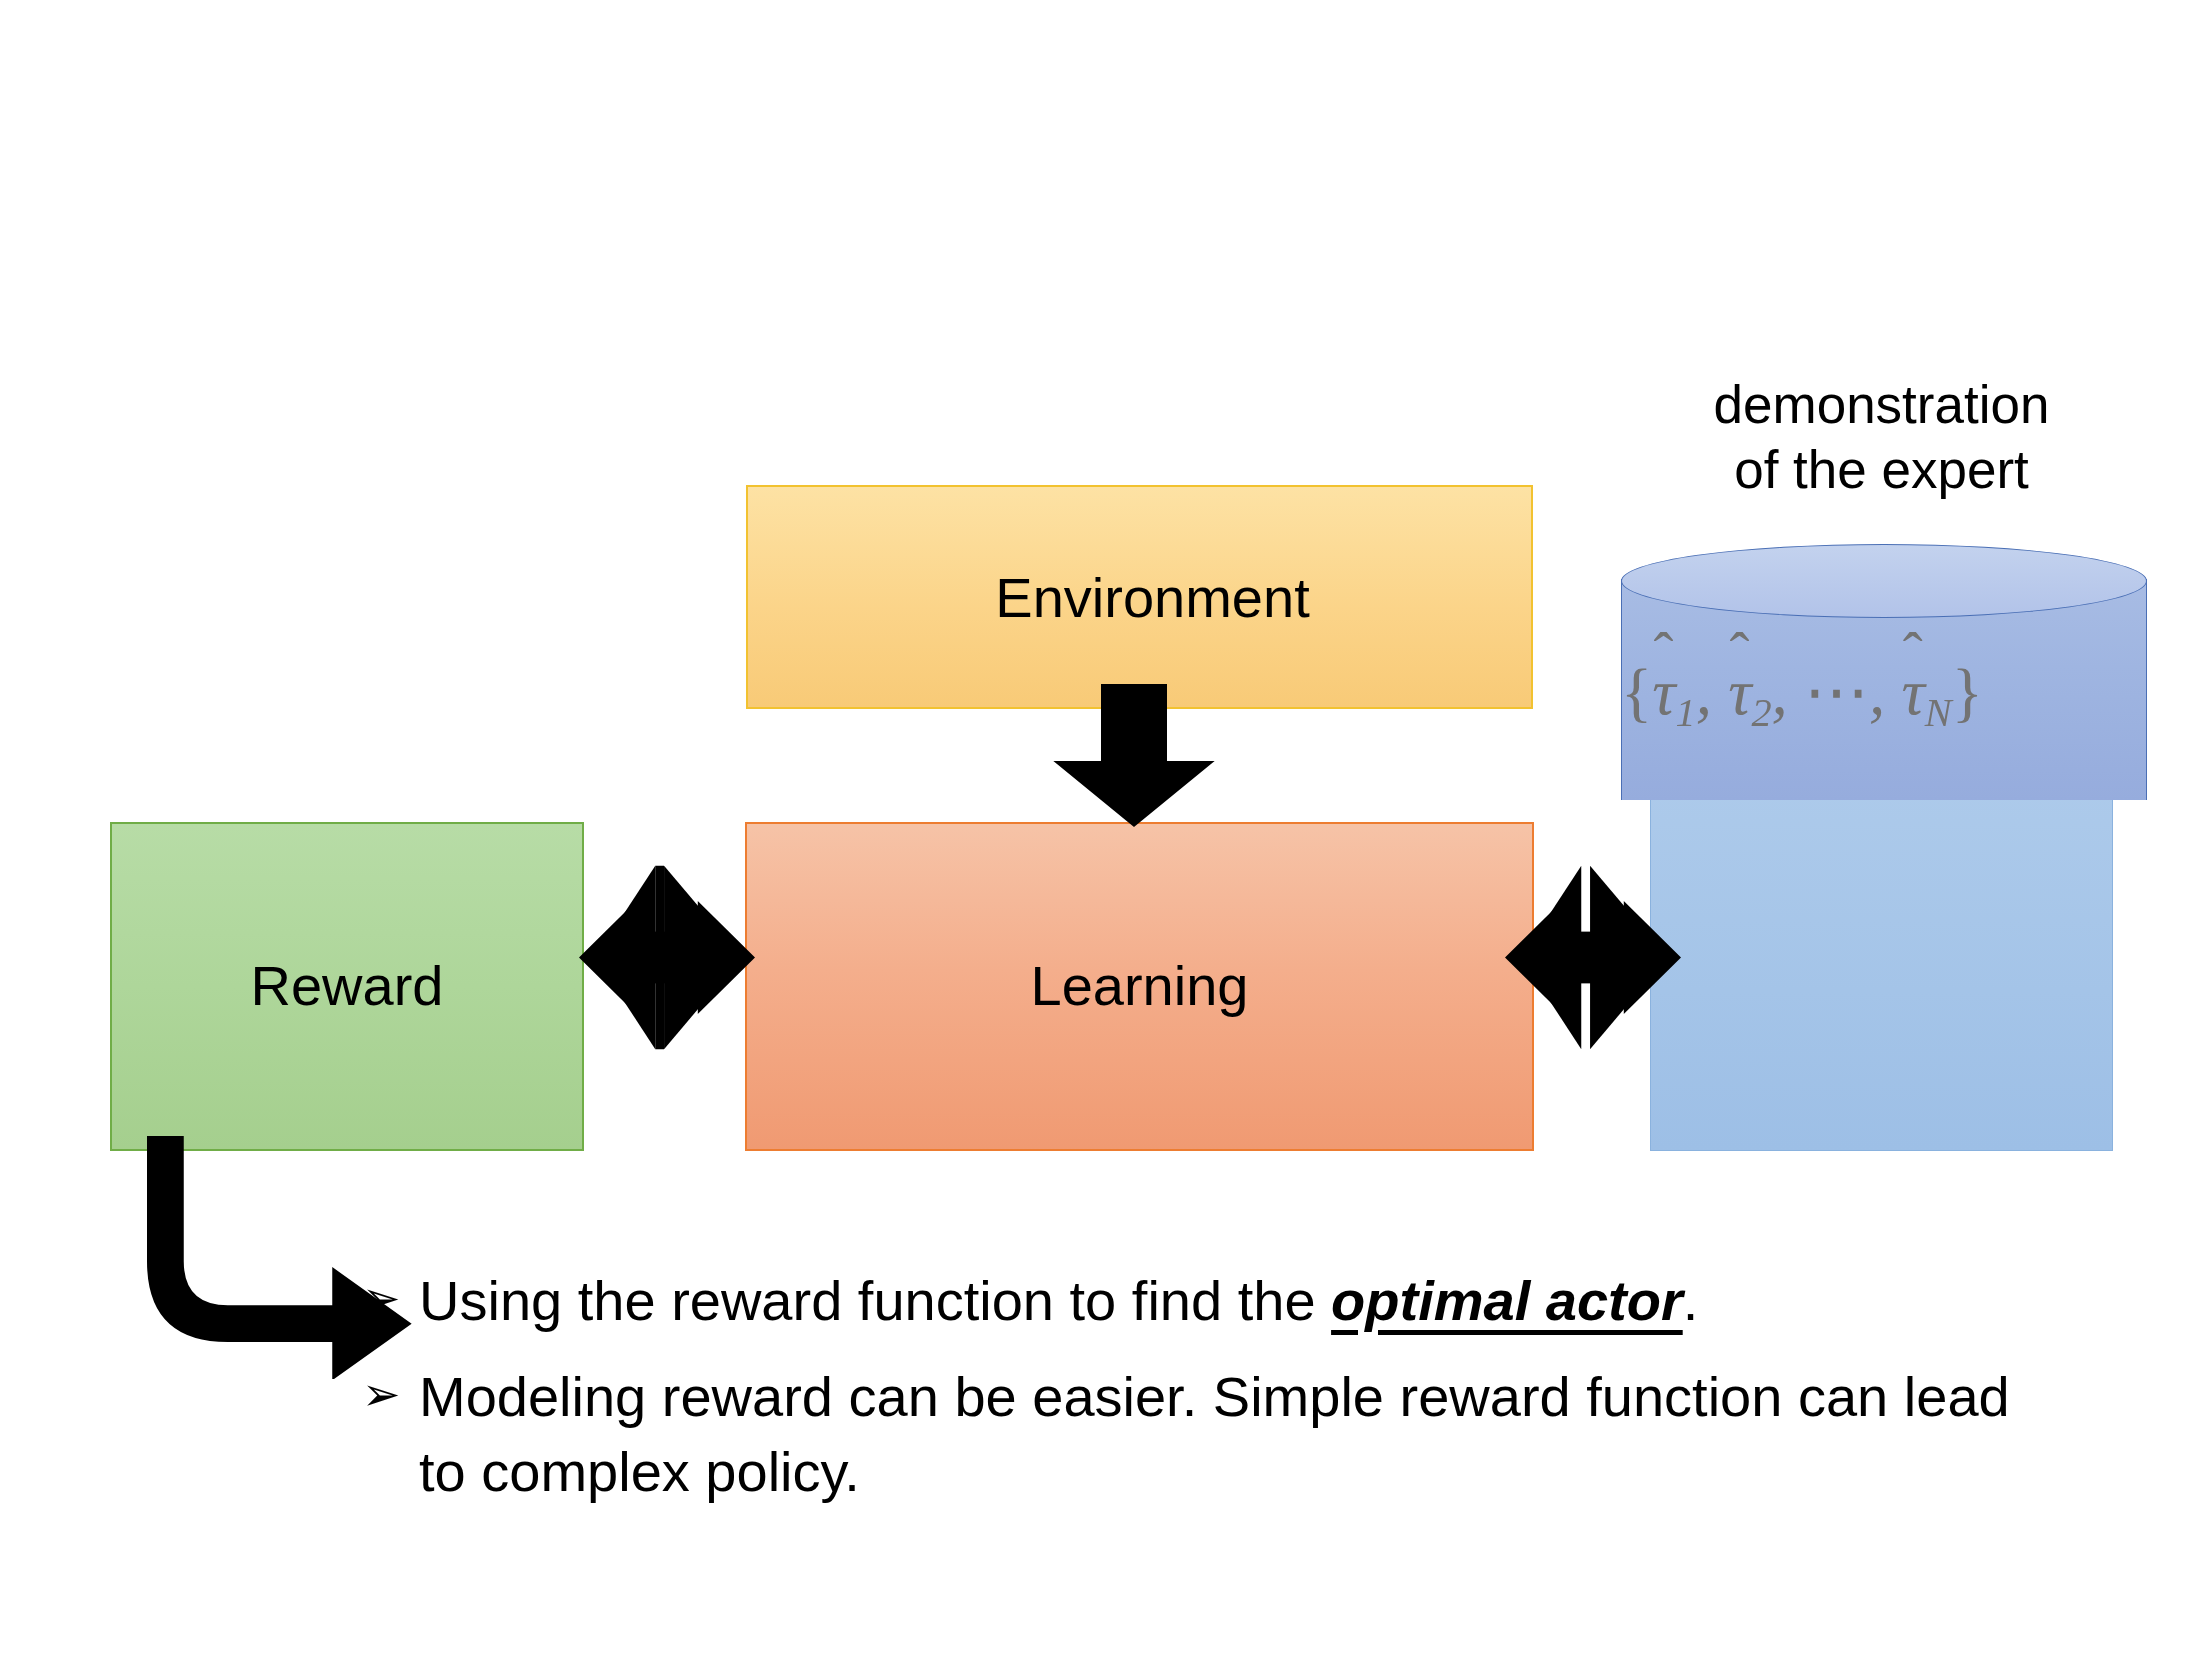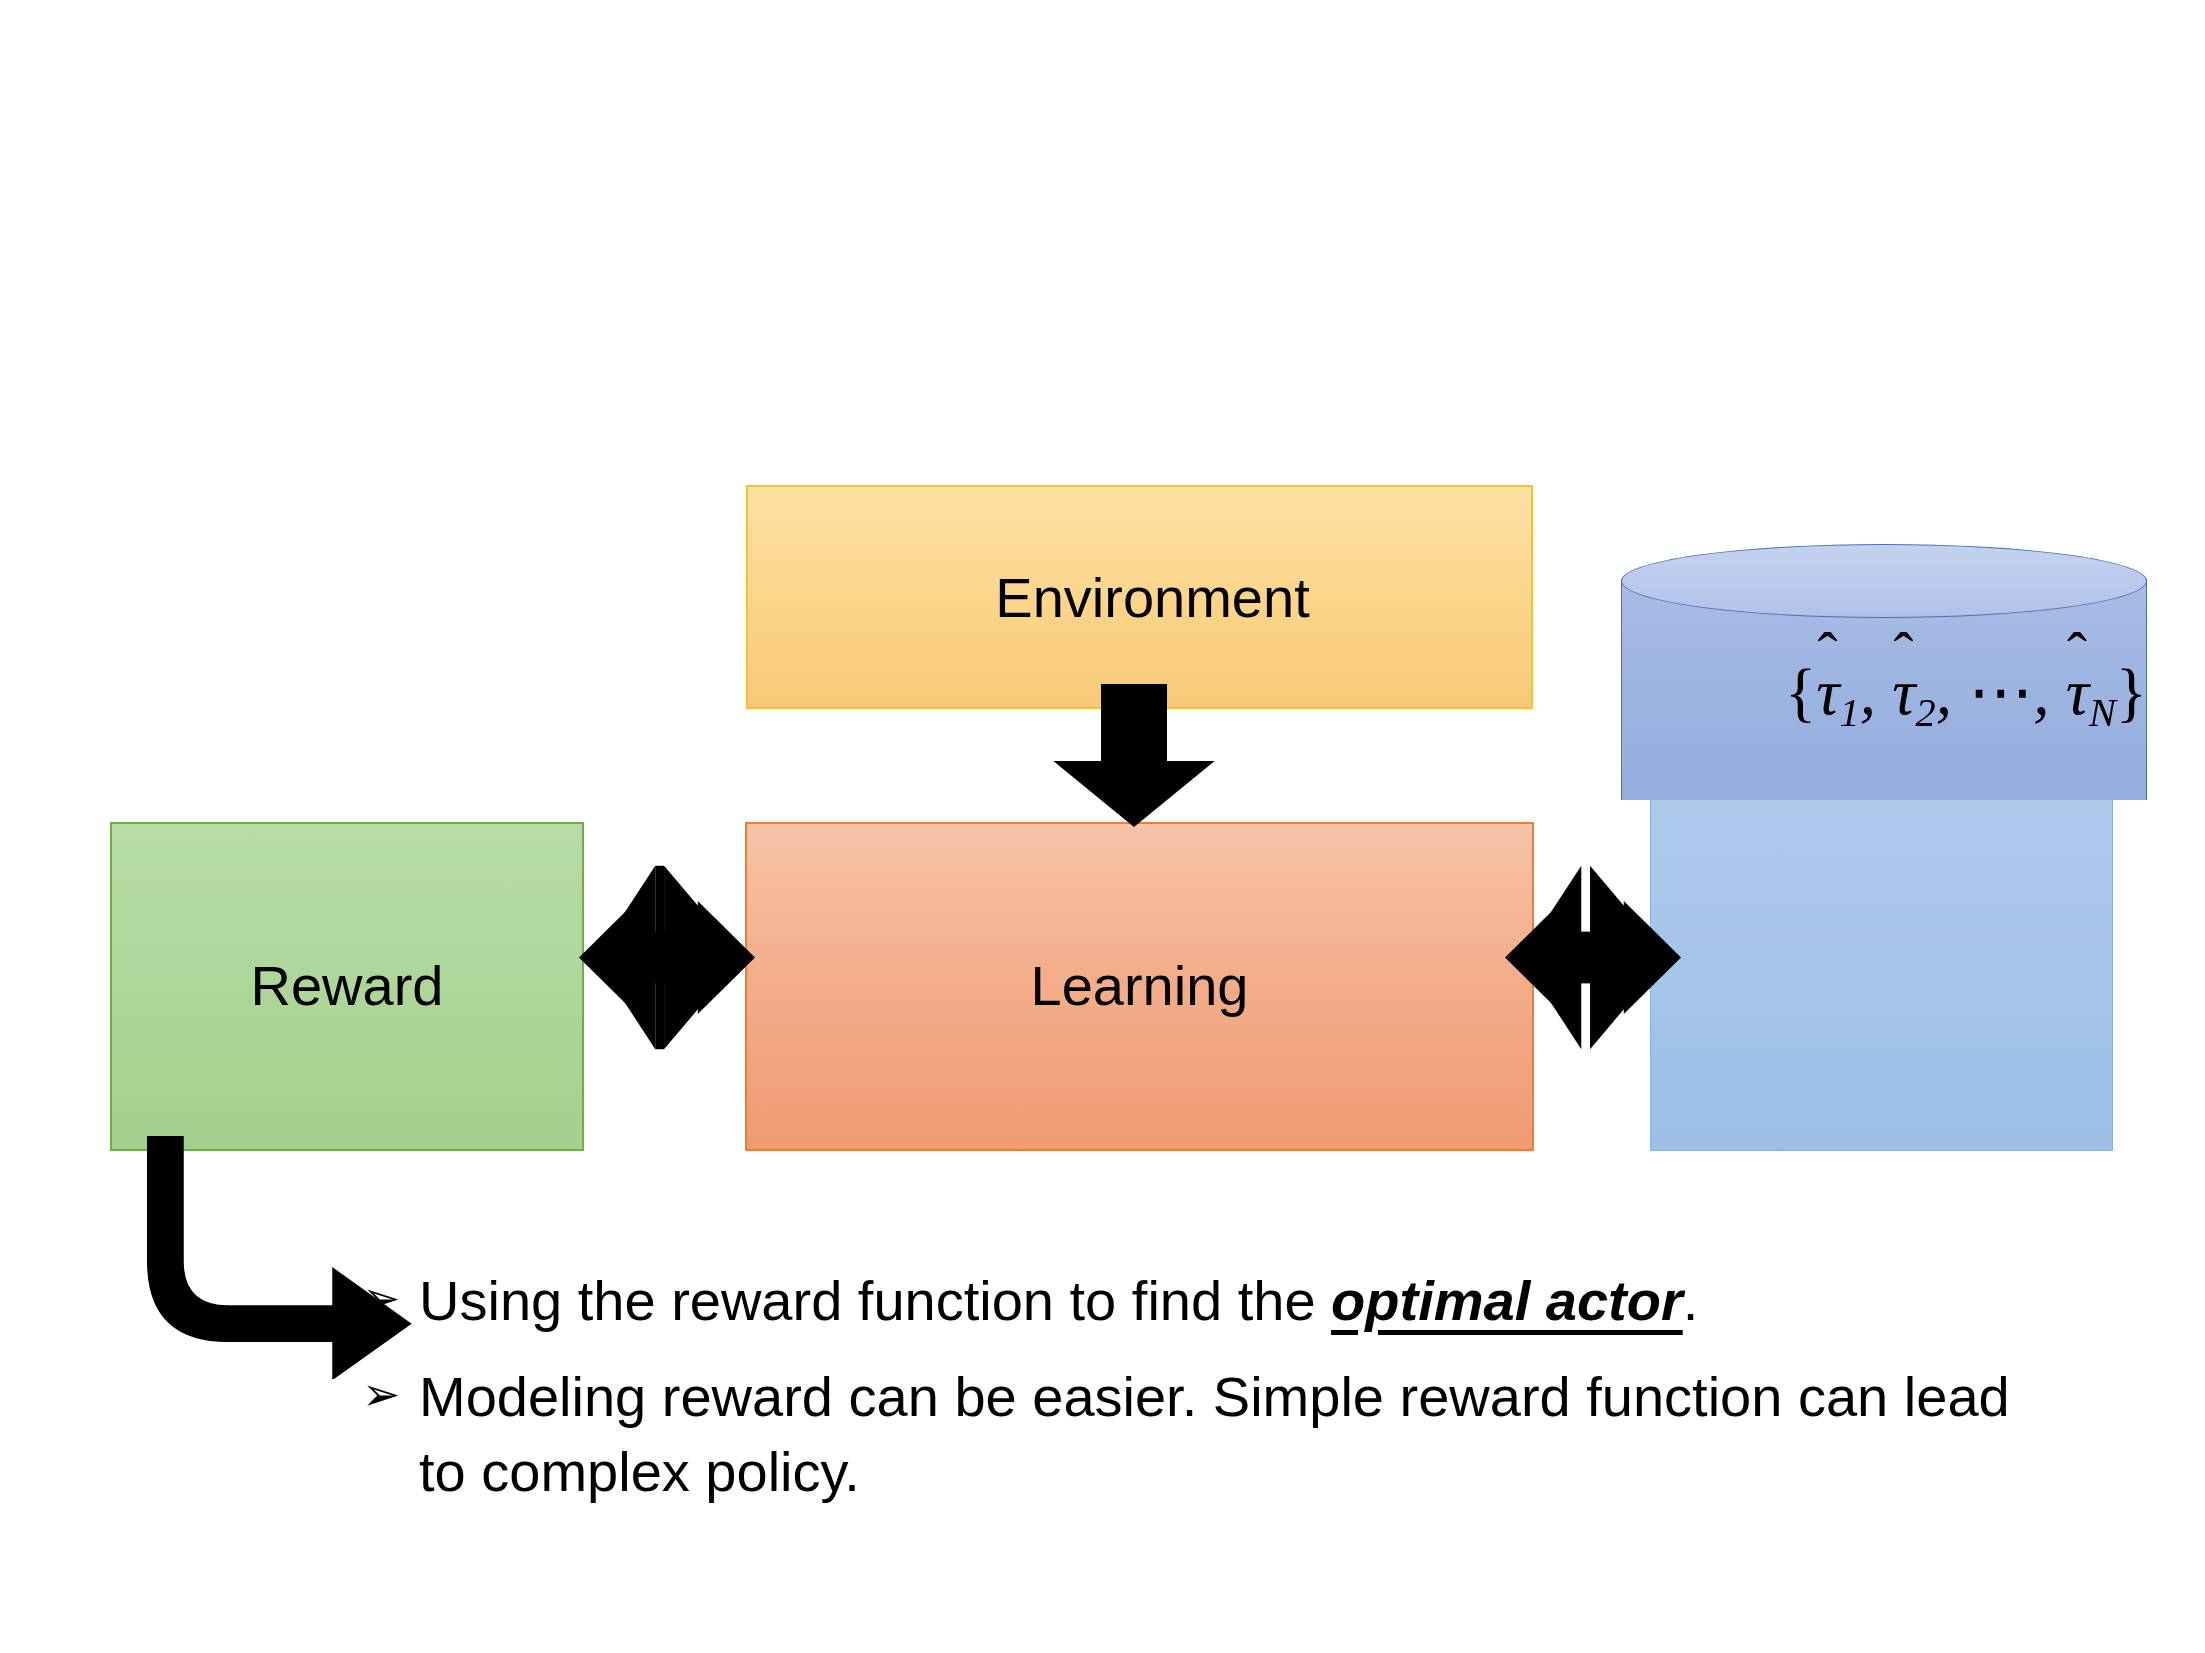--- a/index.html
+++ b/index.html
@@ -129,25 +129,25 @@
     width: 526px; height: 74px;
     border-radius: 50%;
     background: linear-gradient(180deg, #C3D2EE 0%, #B2C3E9 100%);
     border: 1.5px solid #4A6FB5;
     box-sizing: border-box;
   }
   #cyl-formula {
     position: absolute;
     left: 0; top: 110px;
     width: 526px;
-    text-align: right;
+    text-align: left;
     font-family: "Liberation Serif", "DejaVu Serif", serif;
     font-style: italic;
     font-size: 65px;
-    color: #000000;
+    color: #737373;
     white-space: nowrap;
   }
   #cyl-formula .hat { position: relative; display: inline-block; }
   #cyl-formula .hat::after {
     content: "\02C6";
     position: absolute;
     left: 50%;
     top: -0.60em;
     transform: translateX(-52%);
     font-size: 0.92em;
@@ -209,20 +209,24 @@
     text-decoration: underline;
     text-underline-offset: 0.18em;
   }
 </style>
 </head>
 <body>
 
 <div id="slide">
 
 
+  <div id="demo-label">
+    <div>demonstration</div>
+    <div>of the expert</div>
+  </div>
 
   <div id="expert-panel">
     
   </div>
 
   <div id="cylinder">
     <div id="cyl-bottom"></div>
     <div id="cyl-body"></div>
     <div id="cyl-top"></div>
     <div id="cyl-formula">

